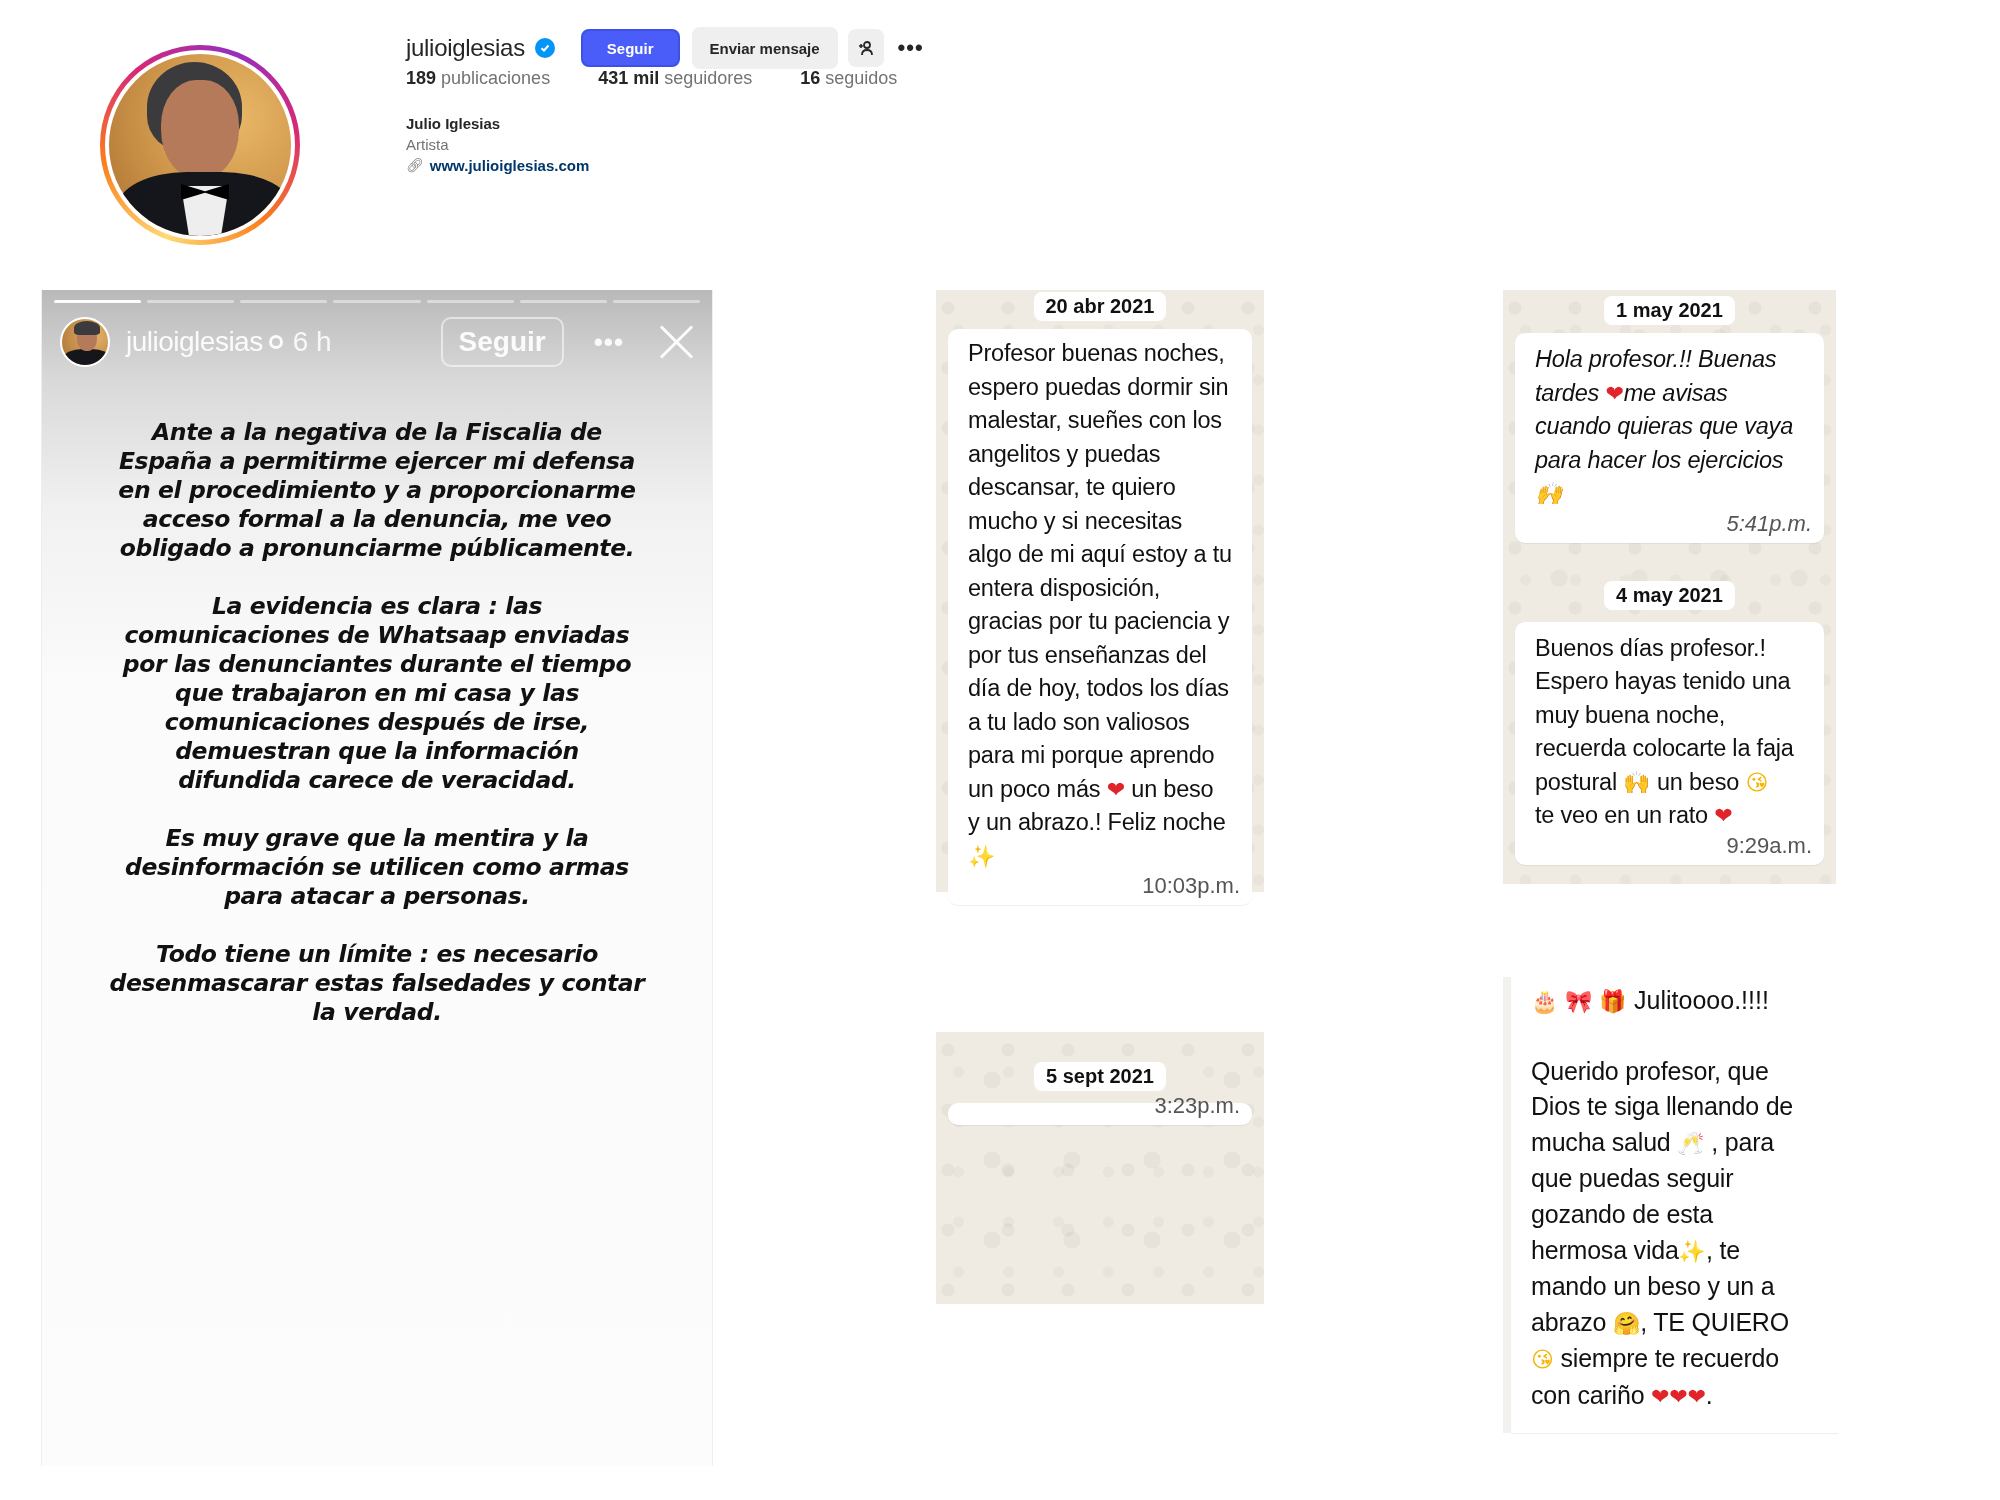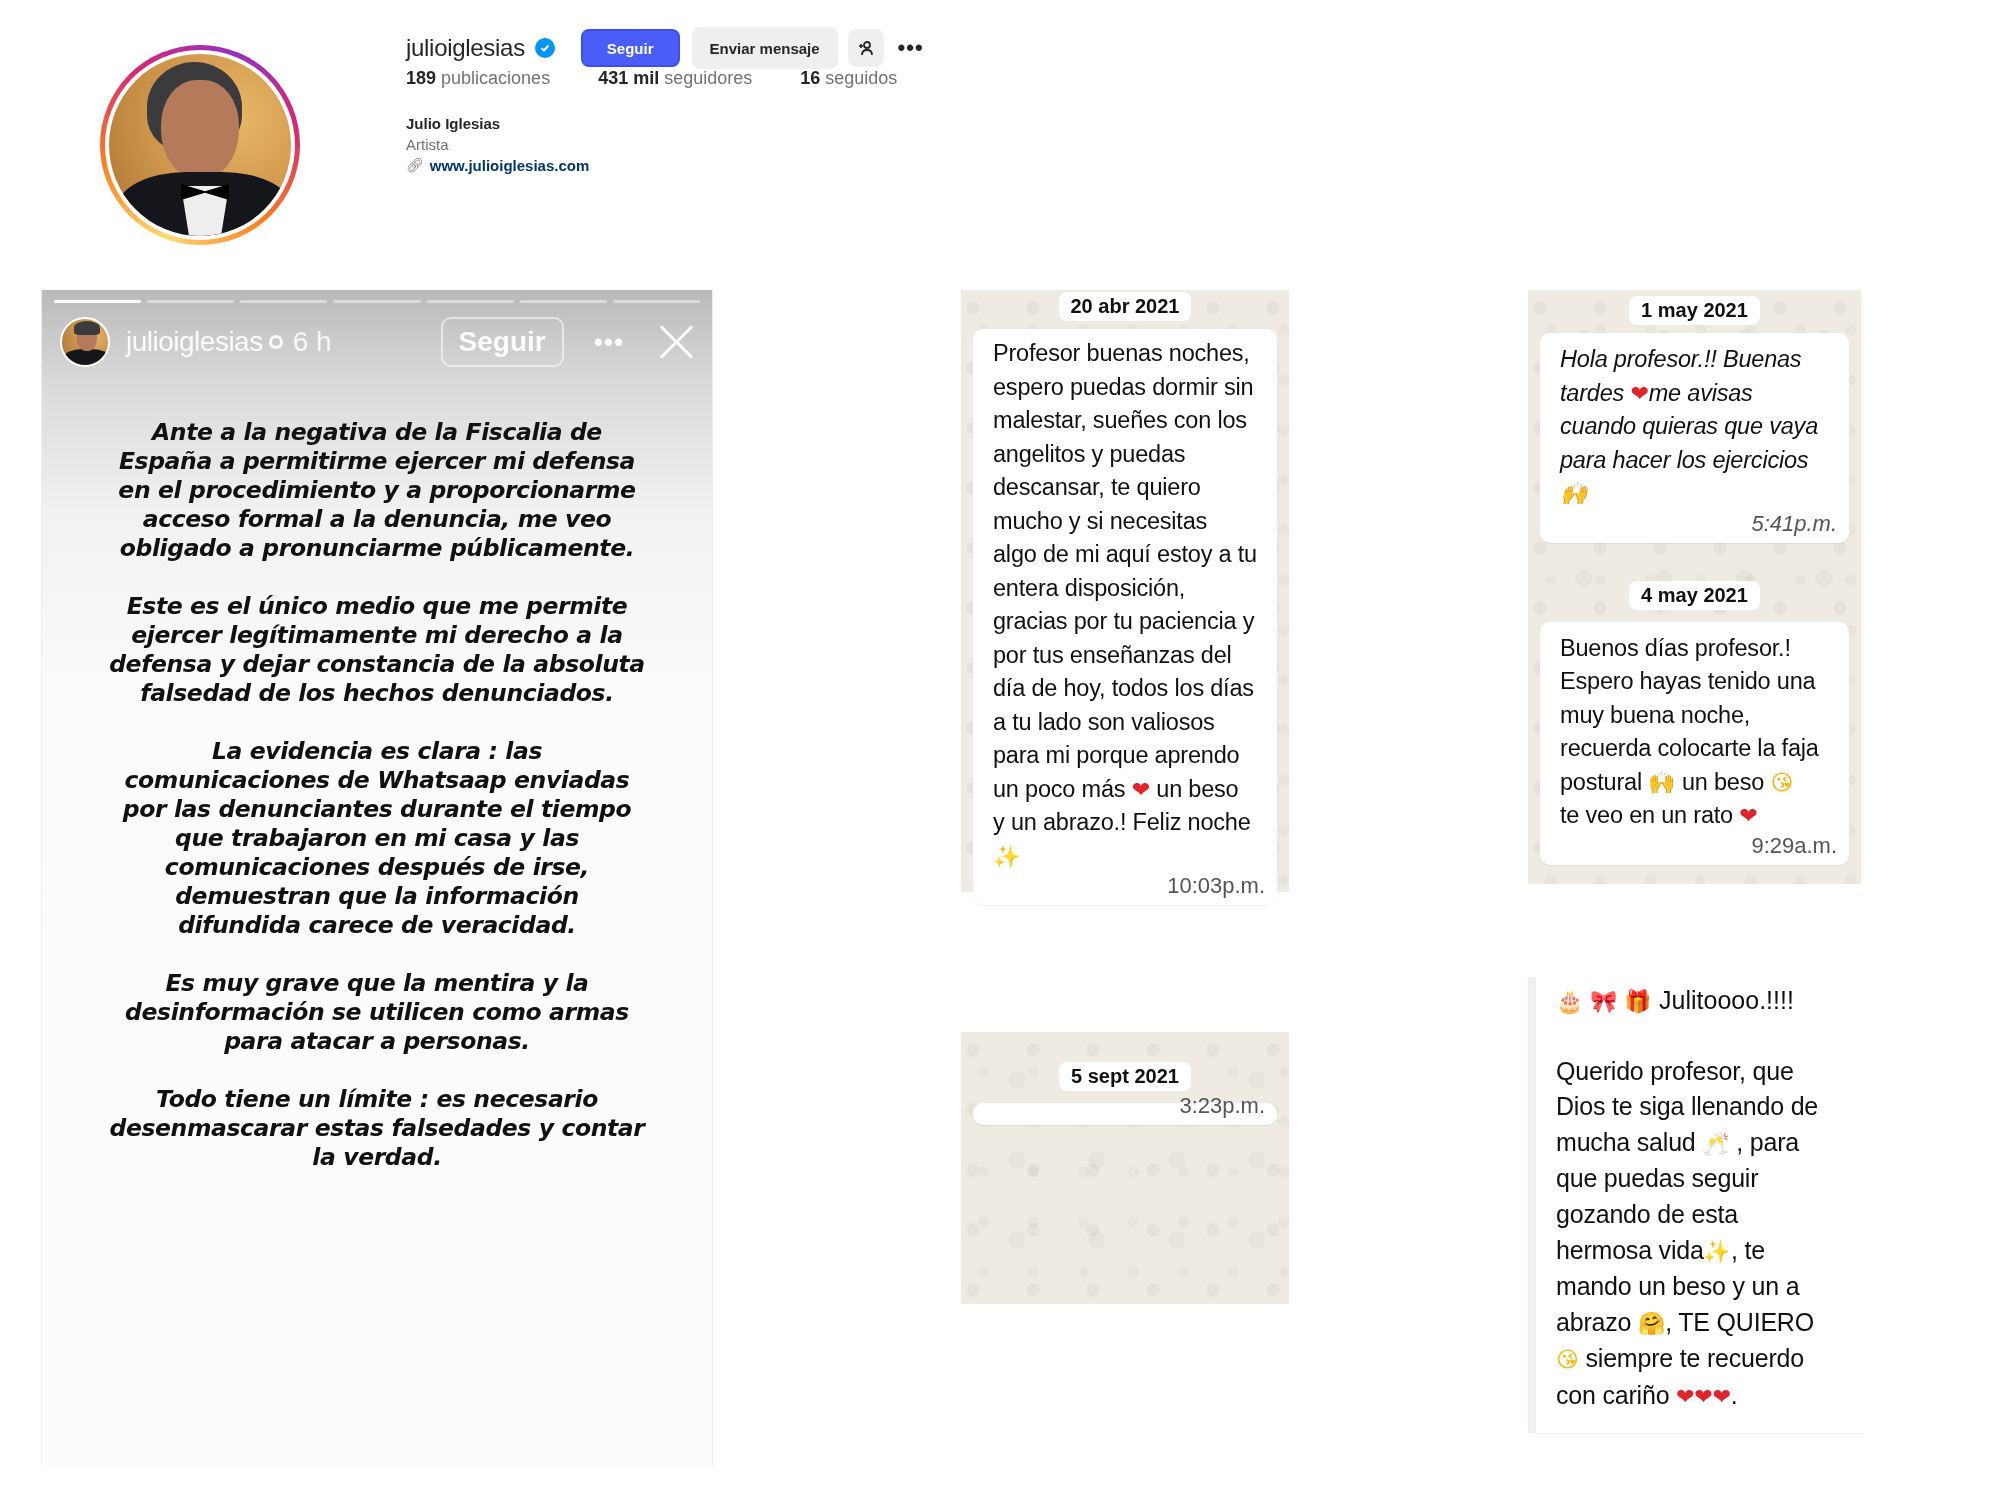--- a/index.html
+++ b/index.html
@@ -71,21 +71,20 @@
   .story-text p { font-family: "DejaVu Sans", sans-serif; font-weight: bold; font-style: italic; font-size: 23.5px; line-height: 29px; color: #111; margin-bottom: 29px; letter-spacing: -0.4px; white-space: pre-line; }
 
   
   .wa-panel {
     position: absolute; background-color: #efeae2;
     background-image:
       radial-gradient(circle at 20% 30%, rgba(0,0,0,0.04) 0 6px, transparent 7px),
       radial-gradient(circle at 70% 60%, rgba(0,0,0,0.035) 0 8px, transparent 9px),
       radial-gradient(circle at 45% 80%, rgba(0,0,0,0.03) 0 5px, transparent 6px);
     background-size: 60px 60px, 80px 80px, 50px 50px;
-    margin-left: 25px;
   }
   .wa-date { display: block; width: max-content; margin: 0 auto; background: #fff; border-radius: 8px; padding: 3px 12px; font-size: 20px; font-weight: bold; color: #111; }
   .wa-bubble { background: #fff; border-radius: 10px; margin: 0 12px; padding: 10px 12px 8px 20px; font-size: 23.5px; line-height: 33.5px; color: #111; box-shadow: 0 1px 1px rgba(0,0,0,0.06); }
   .wa-msg { white-space: pre-line; letter-spacing: -0.2px; }
   .wa-time { text-align: right; font-size: 22px; color: #555; line-height: 22px; margin-top: 2px; }
   .emo { font-family: "DejaVu Sans", sans-serif; font-size: 22px; }
   .emo.heart { color: #e0242a; }
   .emo.spark { color: #f2c94c; }
   .emo.hands { color: #d8b48c; }
   .emo.face { color: #f4b400; }
@@ -170,24 +169,20 @@
       </div>
     <div class="story-more">•••</div>
     <div class="story-close"></div>
   </div>
   <div class="story-text">
     <p>Ante a la negativa de la Fiscalia de
 España a permitirme ejercer mi defensa
 en el procedimiento y a proporcionarme
 acceso formal a la denuncia, me veo
 obligado a pronunciarme públicamente.</p>
-    <p>Este es el único medio que me permite
-ejercer legítimamente mi derecho a la
-defensa y dejar constancia de la absoluta
-falsedad de los hechos denunciados.</p>
     <p>La evidencia es clara : las
 comunicaciones de Whatsaap enviadas
 por las denunciantes durante el tiempo
 que trabajaron en mi casa y las
 comunicaciones después de irse,
 demuestran que la información
 difundida carece de veracidad.</p>
     <p>Es muy grave que la mentira y la
 desinformación se utilicen como armas
 para atacar a personas.</p>

